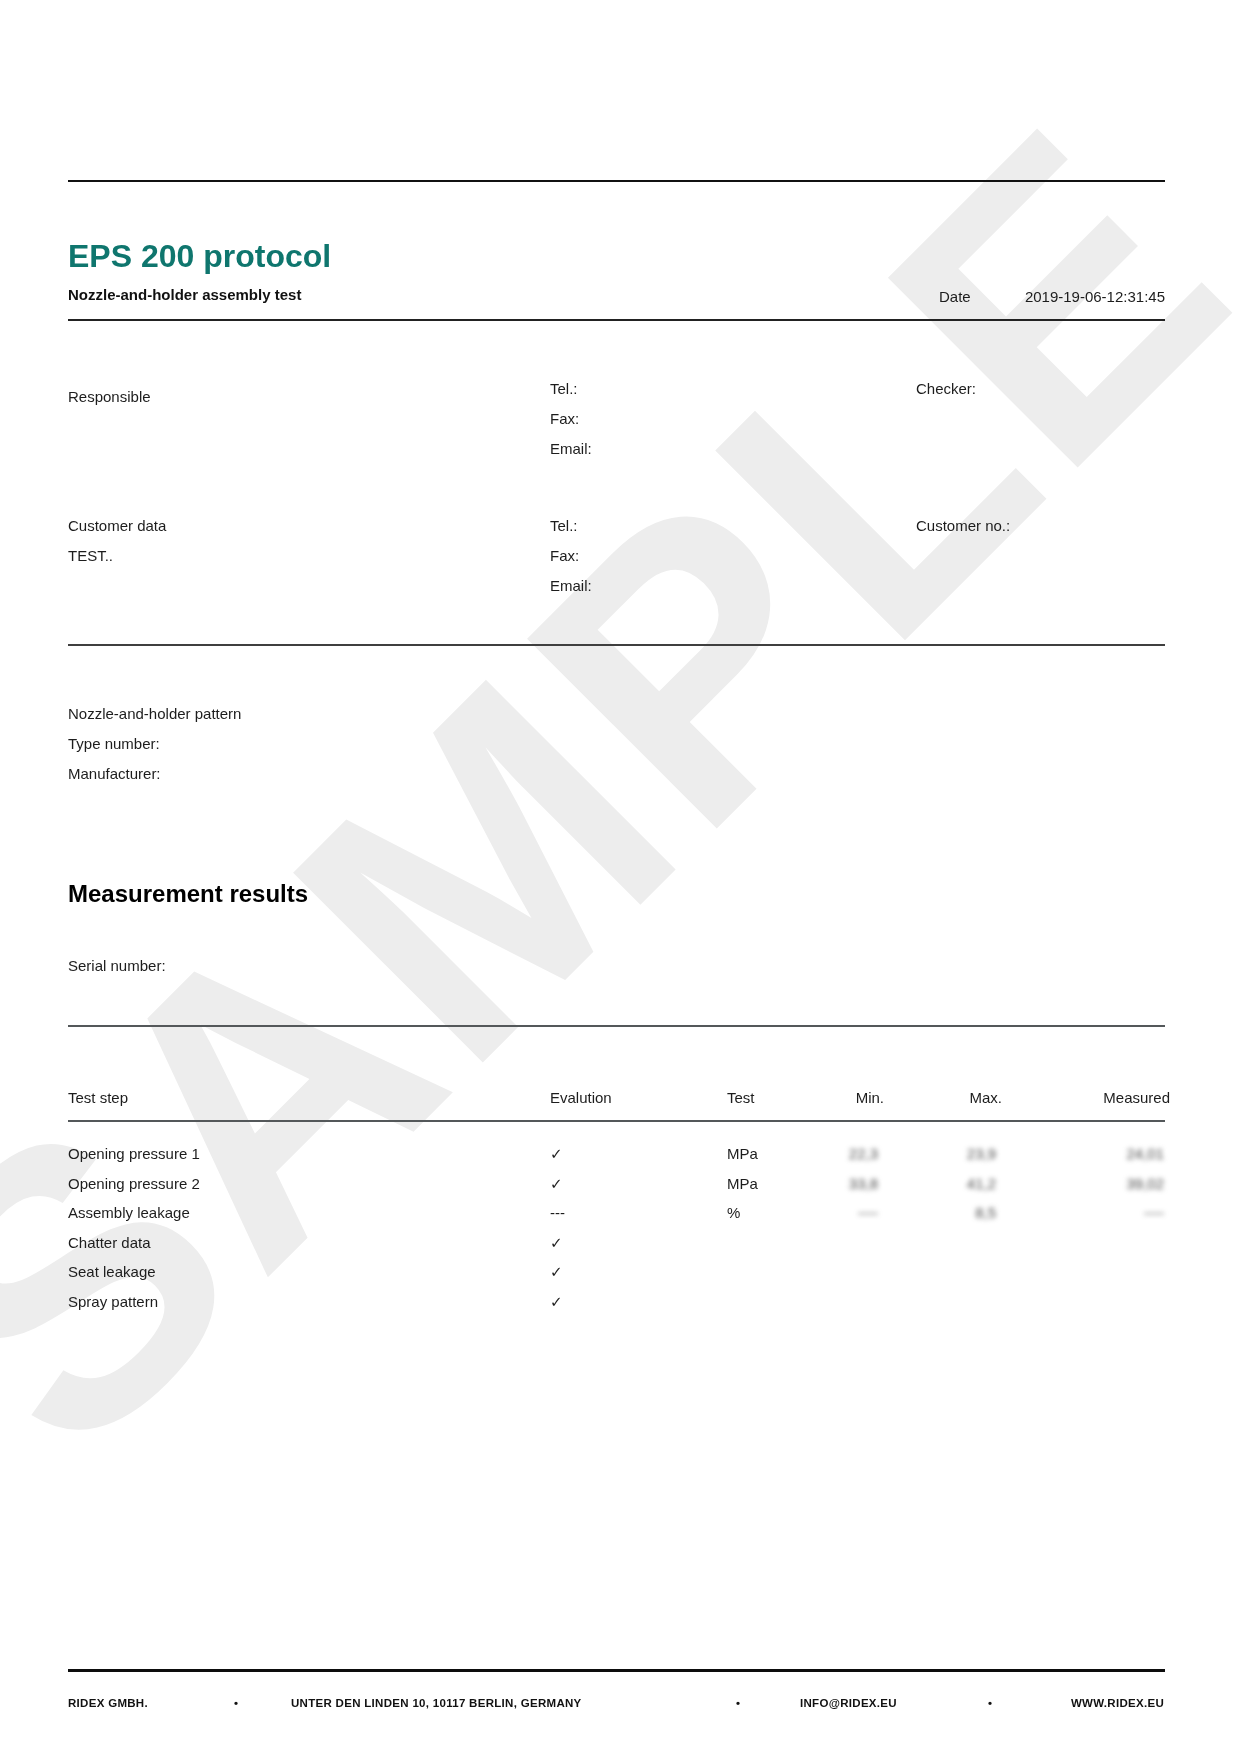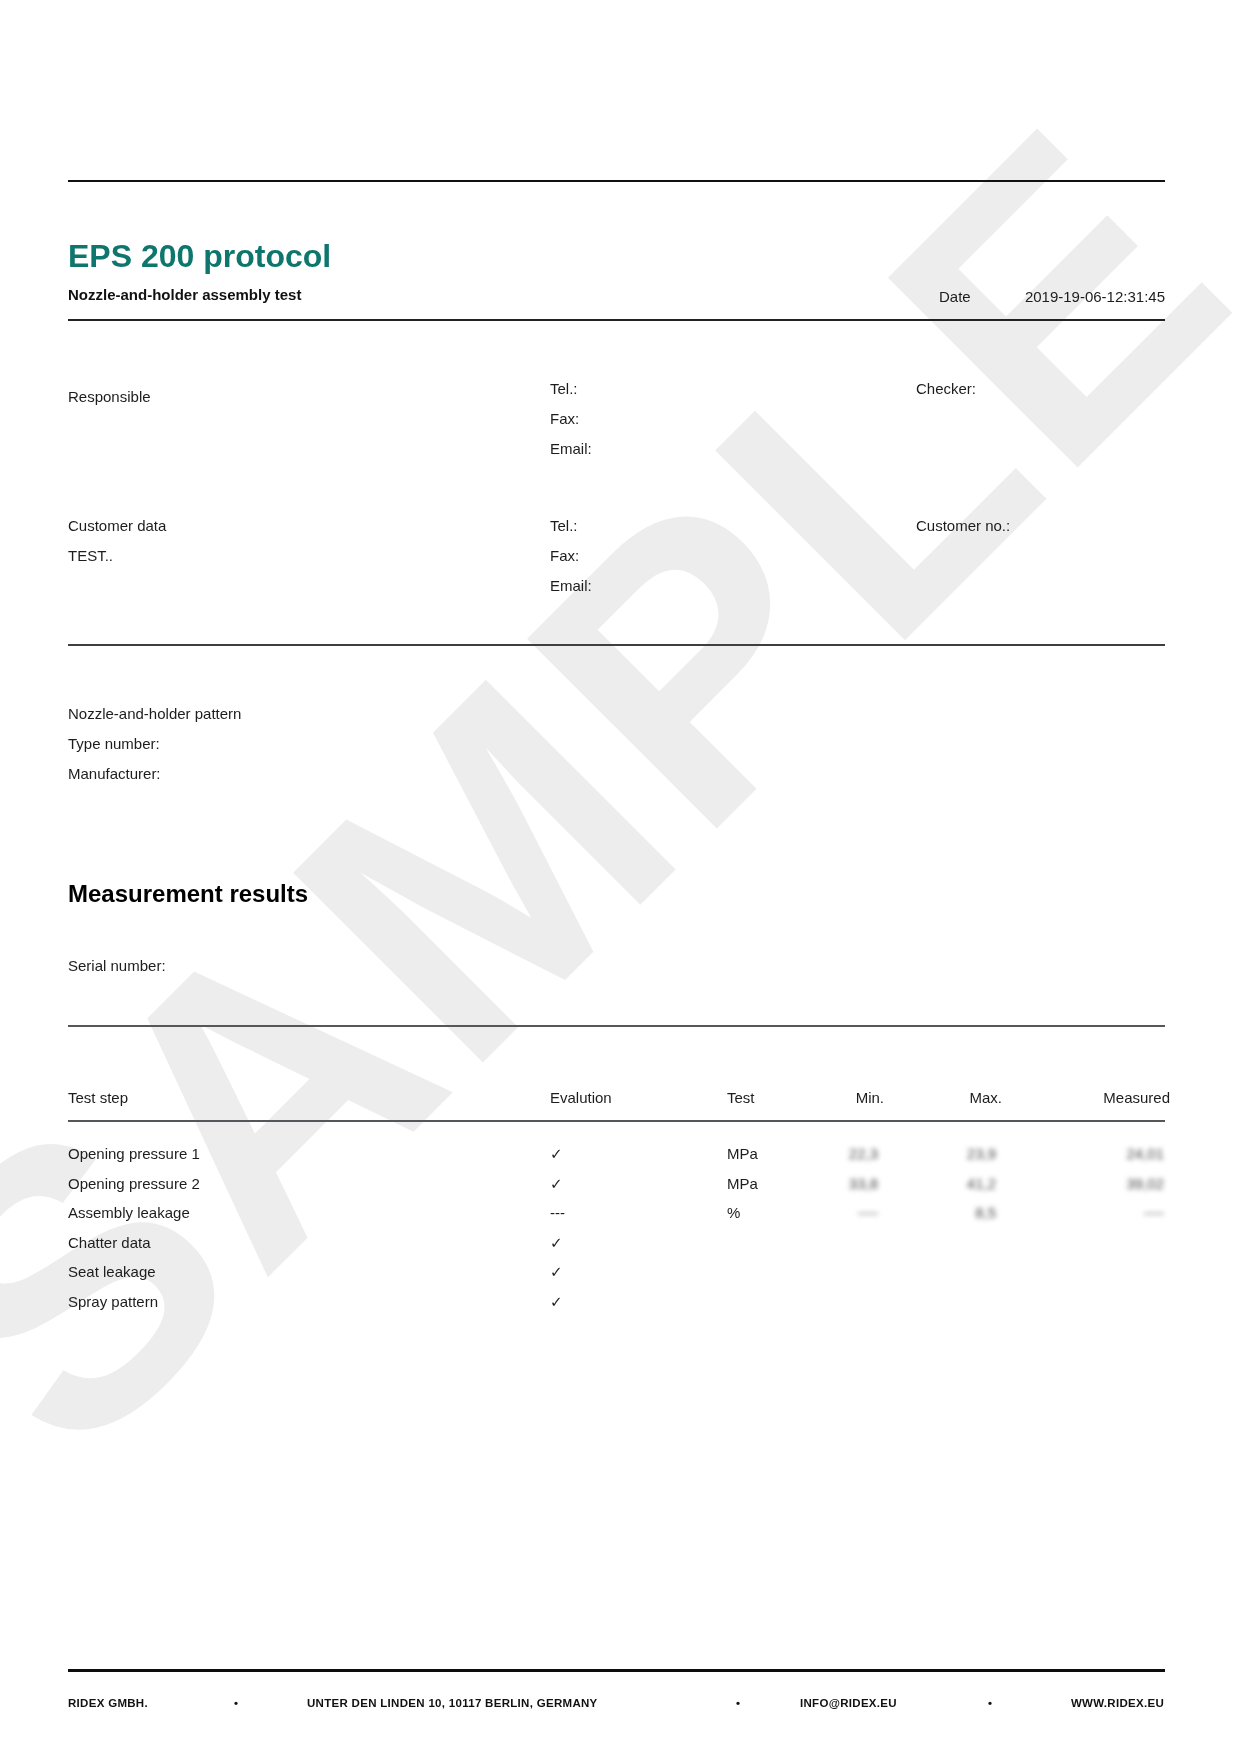--- a/index.html
+++ b/index.html
@@ -61,21 +61,21 @@
   .h-unit { left:659px; }
   .h-min  { right:287px; }
   .h-max  { right:169px; }
   .h-meas { right:1px; }
   .blur { color:#4a4a4a; filter:blur(2.6px); }
 
   
   .footer-text { font-size:11.5px; font-weight:bold; color:#111; letter-spacing:0.3px; }
   .f-company { left:68px;  top:1697px; }
   .f-b1 { left:234px; top:1697px; }
-  .f-address { left:307px; top:1697px; }
+  .f-address { left:291px; top:1697px; }
   .f-b2 { left:736px; top:1697px; }
   .f-email { left:800px; top:1697px; }
   .f-b3 { left:988px; top:1697px; }
   .f-site { right:76px; top:1697px; }
 </style>
 </head>
 <body>
 
 <div class="page">
 

